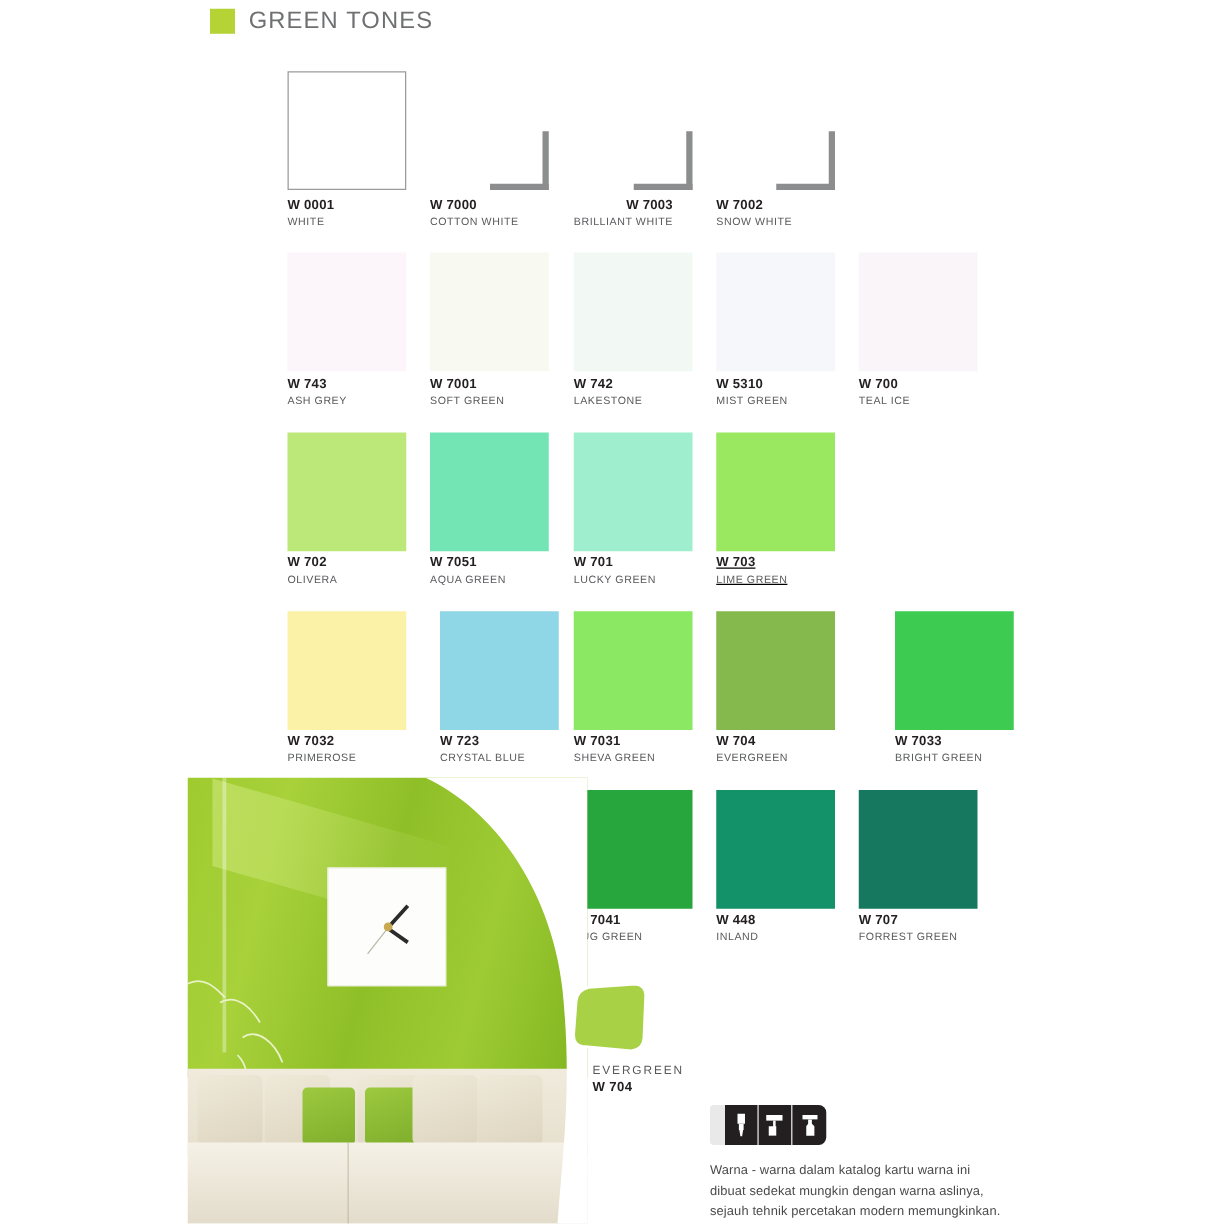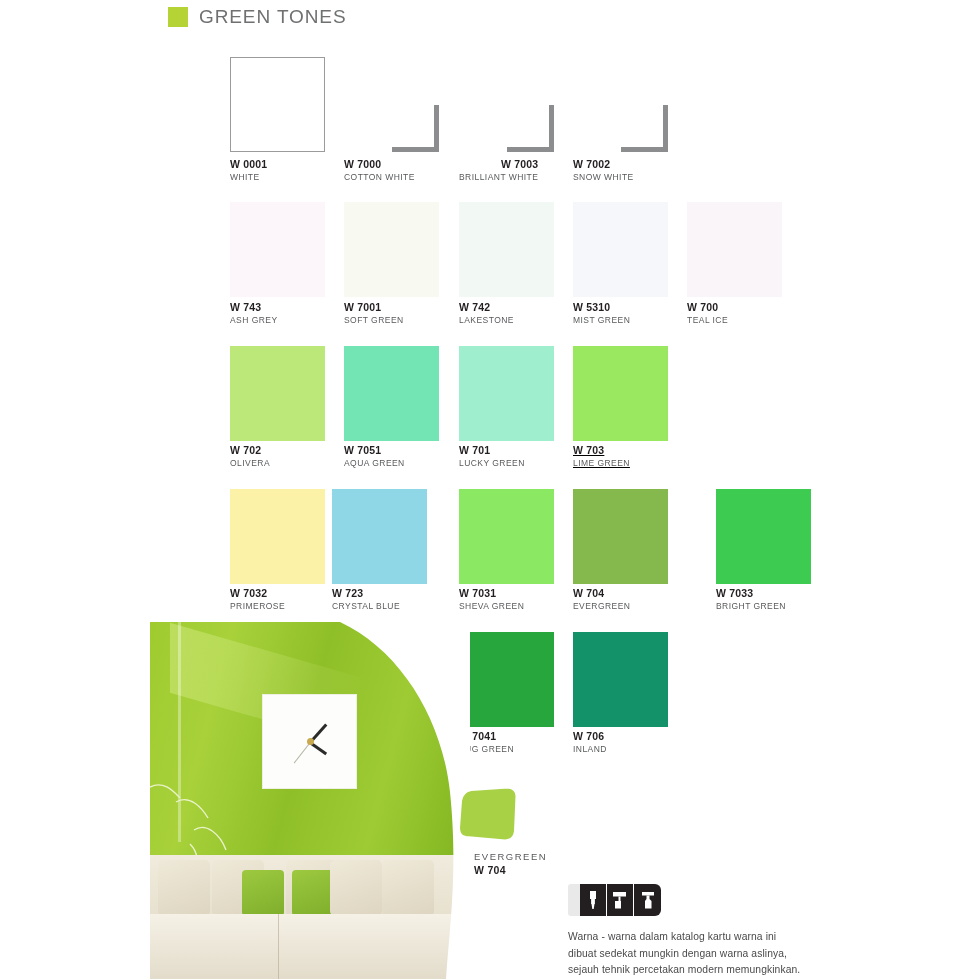--- a/index.html
+++ b/index.html
@@ -237,21 +237,21 @@
           <div class="name">LIME GREEN</div>
         </div>
       </div>
       <div class="cell" style="left: 230px; top: 489px;">
         <div class="sw" style="background: rgb(251, 242, 168);"></div>
         <div style="position: absolute; top: 98px; left: 0px;">
           <div class="code" style="margin-top: 0px;">W 7032</div>
           <div class="name">PRIMEROSE</div>
         </div>
       </div>
-      <div class="cell" style="left: 332px; top: 489px; border-radius: 18px;">
+      <div class="cell" style="left: 352px; top: 489px; border-radius: 18px;">
         <div class="sw" style="background: rgb(143, 214, 230);"></div>
         <div style="position: absolute; top: 98px; left: 0px;">
           <div class="code" style="margin-top: 0px;">W 723</div>
           <div class="name">CRYSTAL BLUE</div>
         </div>
       </div>
       <div class="cell" style="left: 459px; top: 489px;">
         <div class="sw" style="background: rgb(138, 232, 99);"></div>
         <div style="position: absolute; top: 98px; left: 0px;">
           <div class="code" style="margin-top: 0px;">W 7031</div>
@@ -275,22 +275,29 @@
       <div class="cell" style="left: 459px; top: 632px;">
         <div class="sw" style="background: rgb(39, 166, 61);"></div>
         <div style="position: absolute; top: 98px; left: 0px;">
           <div class="code" style="margin-top: 0px;">W 7041</div>
           <div class="name">BUG GREEN</div>
         </div>
       </div>
       <div class="cell" style="left: 573px; top: 632px;">
         <div class="sw" style="background: rgb(19, 145, 104);"></div>
         <div style="position: absolute; top: 98px; left: 0px;">
-          <div class="code" style="margin-top: 0px;">W 706</div>
+          <div class="code" style="margin-top: 0px;">W 448</div>
           <div class="name">INLAND</div>
+        </div>
+      </div>
+      <div class="cell" style="left: 687px; top: 632px;">
+        <div class="sw" style="background: rgb(22, 121, 95);"></div>
+        <div style="position: absolute; top: 98px; left: 0px;">
+          <div class="code" style="margin-top: 0px;">W 707</div>
+          <div class="name">FORREST GREEN</div>
         </div>
       </div>
     </div>
 
   <div class="photo">
     <div class="photo-inner">
       <div class="wall-grad"></div>
       <div class="wall-highlight"></div>
       <div class="wall-edge"></div>
 

